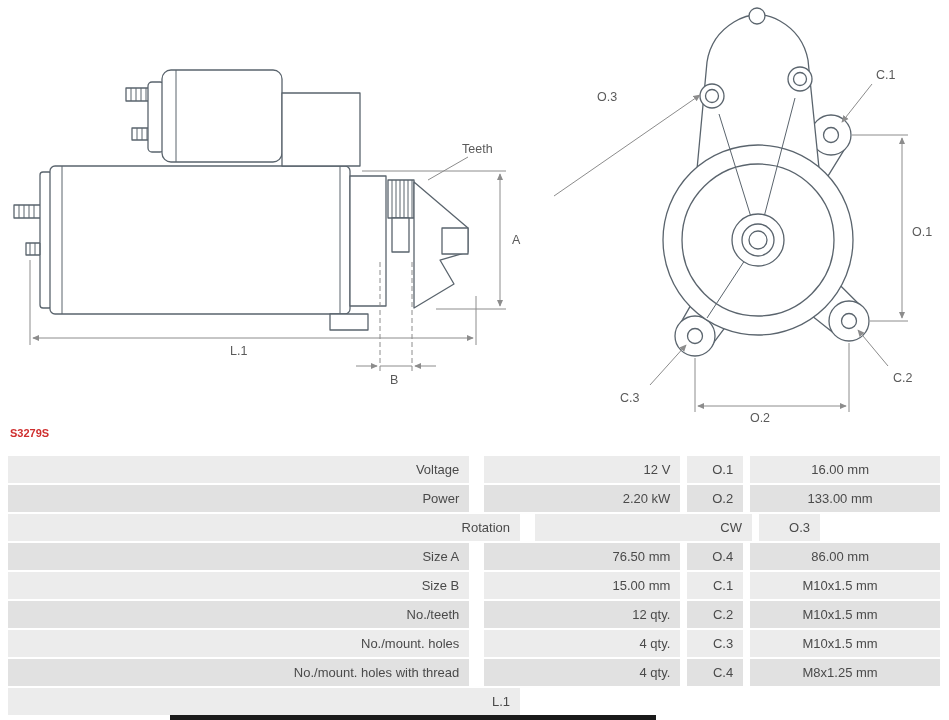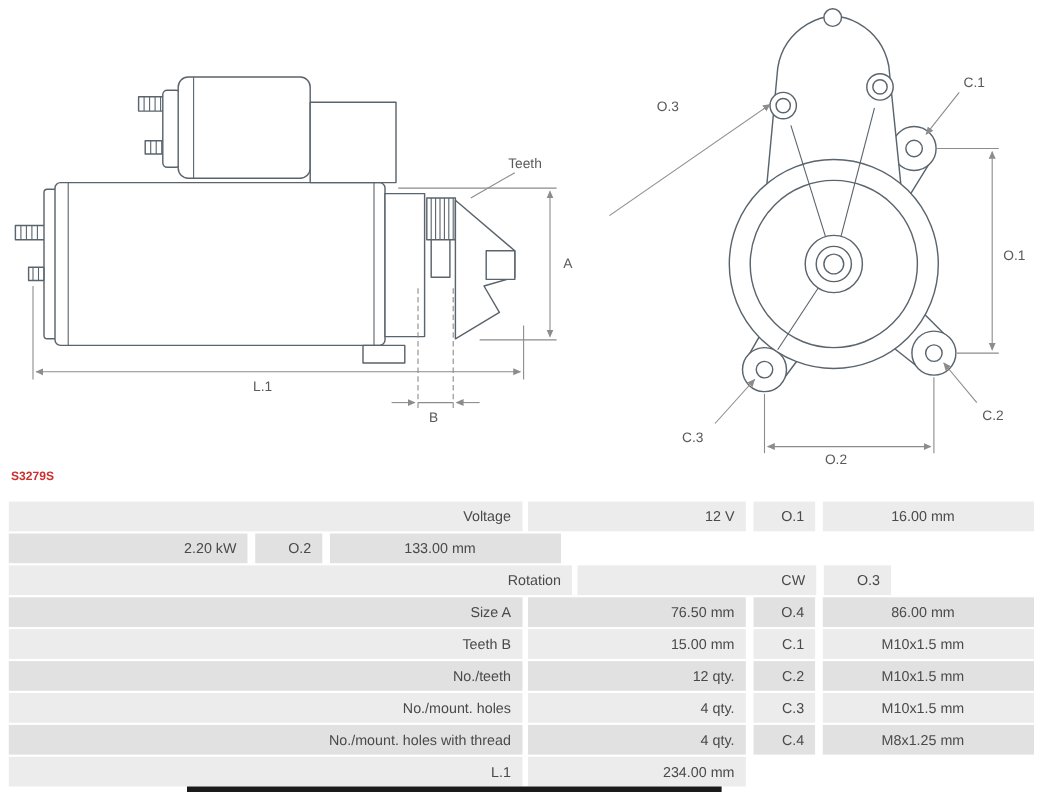--- a/index.html
+++ b/index.html
@@ -7,21 +7,21 @@
   .stage { position:relative; width:949px; height:720px; background:#ffffff; overflow:hidden; }
 
   .diagram { position:absolute; top:0; left:0; }
   .diagram text { font-family:"Liberation Sans", sans-serif; font-size:12.5px; fill:#5a5a5a; }
 
   .part-number { position:absolute; left:10px; top:427px; font-size:11px; font-weight:bold; color:#cf2e2e; }
 
   .spec-table { position:absolute; left:8px; top:456px; width:932px; }
   .spec-row { display:flex; height:27px; margin-bottom:2px; font-size:13px; color:#4a4a4a; }
   .cell { line-height:27px; text-align:right; padding-right:10px; overflow:hidden; white-space:nowrap; }
-  .c1 { width:512px; margin-right:5px; }
+  .c1 { width:512px; margin-right:15px; }
   .c2 { width:217px; margin-right:7px; }
   .c3 { width:61px;  margin-right:7px; }
   .c4 { width:210px;text-align:center; }
   .r-light .cell { background:#ececec; }
   .r-dark  .cell { background:#e1e1e1; }
   .cell.empty { background:transparent !important; }
 
   .partial-strip { position:absolute; left:170px; top:715px; width:486px; height:5px; background:#1a1a1a; }
 </style>
 </head>
@@ -151,40 +151,41 @@
   <div class="spec-table">
 
     <div class="spec-row r-light">
       <div class="cell c1">Voltage</div>
       <div class="cell c2">12 V</div>
       <div class="cell c3">O.1</div>
       <div class="cell c4">16.00 mm</div>
     </div>
 
     <div class="spec-row r-dark">
+      <div class="cell c1">Power</div>
       <div class="cell c2">2.20 kW</div>
       <div class="cell c3">O.2</div>
       <div class="cell c4">133.00 mm</div>
     </div>
 
     <div class="spec-row r-light">
       <div class="cell c1">Rotation</div>
       <div class="cell c2">CW</div>
       <div class="cell c3">O.3</div>
     </div>
 
     <div class="spec-row r-dark">
       <div class="cell c1">Size A</div>
       <div class="cell c2">76.50 mm</div>
       <div class="cell c3">O.4</div>
       <div class="cell c4">86.00 mm</div>
     </div>
 
     <div class="spec-row r-light">
-      <div class="cell c1">Teeth B</div>
+      <div class="cell c1">Size B</div>
       <div class="cell c2">15.00 mm</div>
       <div class="cell c3">C.1</div>
       <div class="cell c4">M10x1.5 mm</div>
     </div>
 
     <div class="spec-row r-dark">
       <div class="cell c1">No./teeth</div>
       <div class="cell c2">12 qty.</div>
       <div class="cell c3">C.2</div>
       <div class="cell c4">M10x1.5 mm</div>
@@ -199,21 +200,20 @@
 
     <div class="spec-row r-dark">
       <div class="cell c1">No./mount. holes with thread</div>
       <div class="cell c2">4 qty.</div>
       <div class="cell c3">C.4</div>
       <div class="cell c4">M8x1.25 mm</div>
     </div>
 
     <div class="spec-row r-light">
       <div class="cell c1">L.1</div>
-      <div class="cell c2">234.00 mm</div>
       <div class="cell c3 empty"></div>
       <div class="cell c4 empty"></div>
     </div>
 
   </div>
 
   <div class="partial-strip"></div>
 
 </div>
 

